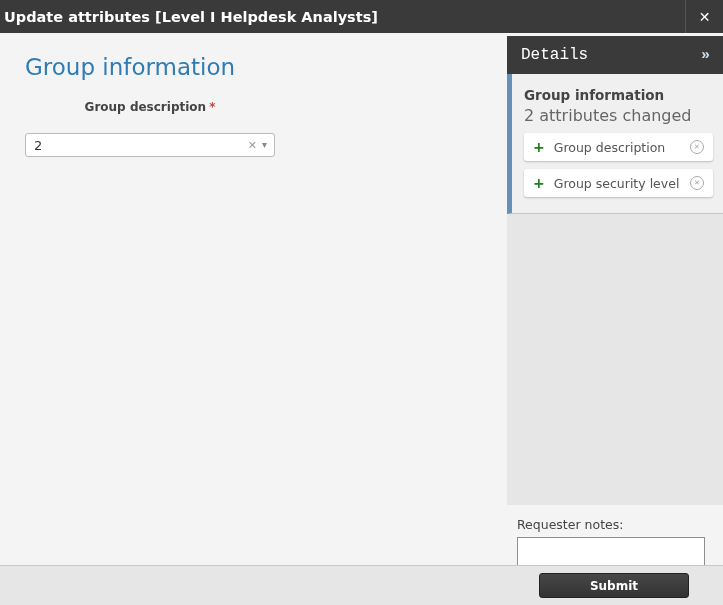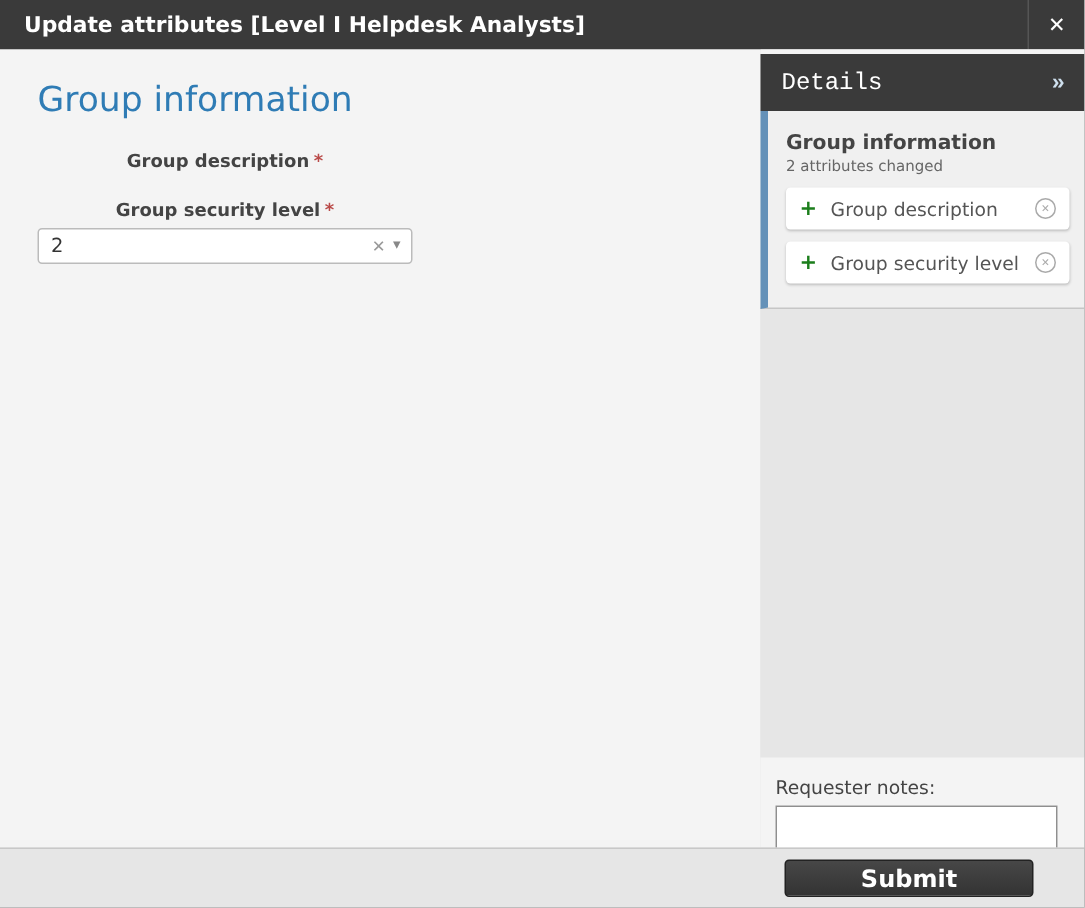--- a/index.html
+++ b/index.html
@@ -15,21 +15,21 @@
   }
 
   
   .titlebar {
     position: absolute; top: 0; left: 0; right: 0; height: 33px;
     background: #3a3a3a;
     display: flex; align-items: center;
   }
   .titlebar .title {
     color: #fff; font-size: 14.5px; font-weight: bold;
-    padding-left: 16px;
+    padding-left: 4px;
     flex: 1 1 auto;
     white-space: nowrap; overflow: hidden;
   }
   .close-btn {
     width: 38px; height: 100%;
     display: flex; align-items: center; justify-content: center;
     border-left: 1px solid rgba(255,255,255,0.14);
     color: #fff; font-size: 14px; font-weight: bold;
     cursor: pointer;
   }
@@ -89,21 +89,21 @@
     padding-right: 13px; cursor: pointer;
   }
   .changes-section {
     flex: 0 0 auto;
     background: #f0f0f0;
     border-left: 5px solid #6491b8;
     border-bottom: 1px solid #c6c6c6;
     padding: 13px 10px 16px 12px;
   }
   .section-title { font-size: 13.5px; font-weight: bold; color: #444; }
-  .section-subtitle { font-size: 10px; color: #666; margin-top: 3px; }
+  .section-subtitle { font-size: 16px; color: #666; margin-top: 3px; }
   .change-card {
     margin-top: 8px;
     height: 28px;
     background: #fff;
     border-radius: 3px;
     box-shadow: 0 1px 2px rgba(0,0,0,0.22);
     display: flex; align-items: center;
     padding: 0 9px;
     cursor: pointer;
   }
@@ -135,25 +135,25 @@
   }
 
   
   .footer {
     position: absolute; left: 0; right: 0; bottom: 0; height: 40px;
     background: #e6e6e6;
     border-top: 1px solid #c8c8c8;
   }
   .submit-btn {
     position: absolute; right: 34px; top: 7px;
-    width: 166px; height: 25px;
+    width: 150px; height: 25px;
     background: linear-gradient(#474747, #333);
     border: 1px solid #222;
     border-radius: 3px;
-    color: #fff; font-size: 16px; font-weight: bold;
+    color: #fff; font-size: 12px; font-weight: bold;
     font-family: "DejaVu Sans", sans-serif;
     cursor: pointer;
   }
 </style>
 </head>
 <body>
 
 <div class="modal">
 
   <div class="titlebar">
@@ -164,23 +164,20 @@
   <div class="main">
     <div class="page-heading">Group information</div>
 
     <div class="field-group">
       <div class="field-label">
         <span>Group description</span><span class="required">*</span>
       </div>
     </div>
 
     <div class="field-group">
-      <div class="field-label">
-        <span>Group security level</span><span class="required">*</span>
-      </div>
       <div class="select-box">
         <span class="select-value">2</span>
         <span class="select-clear">✕</span>
         <span class="select-caret">▾</span>
       </div>
     </div>
   </div>
 
   <div class="panel">
     <div class="panel-gap"></div>

